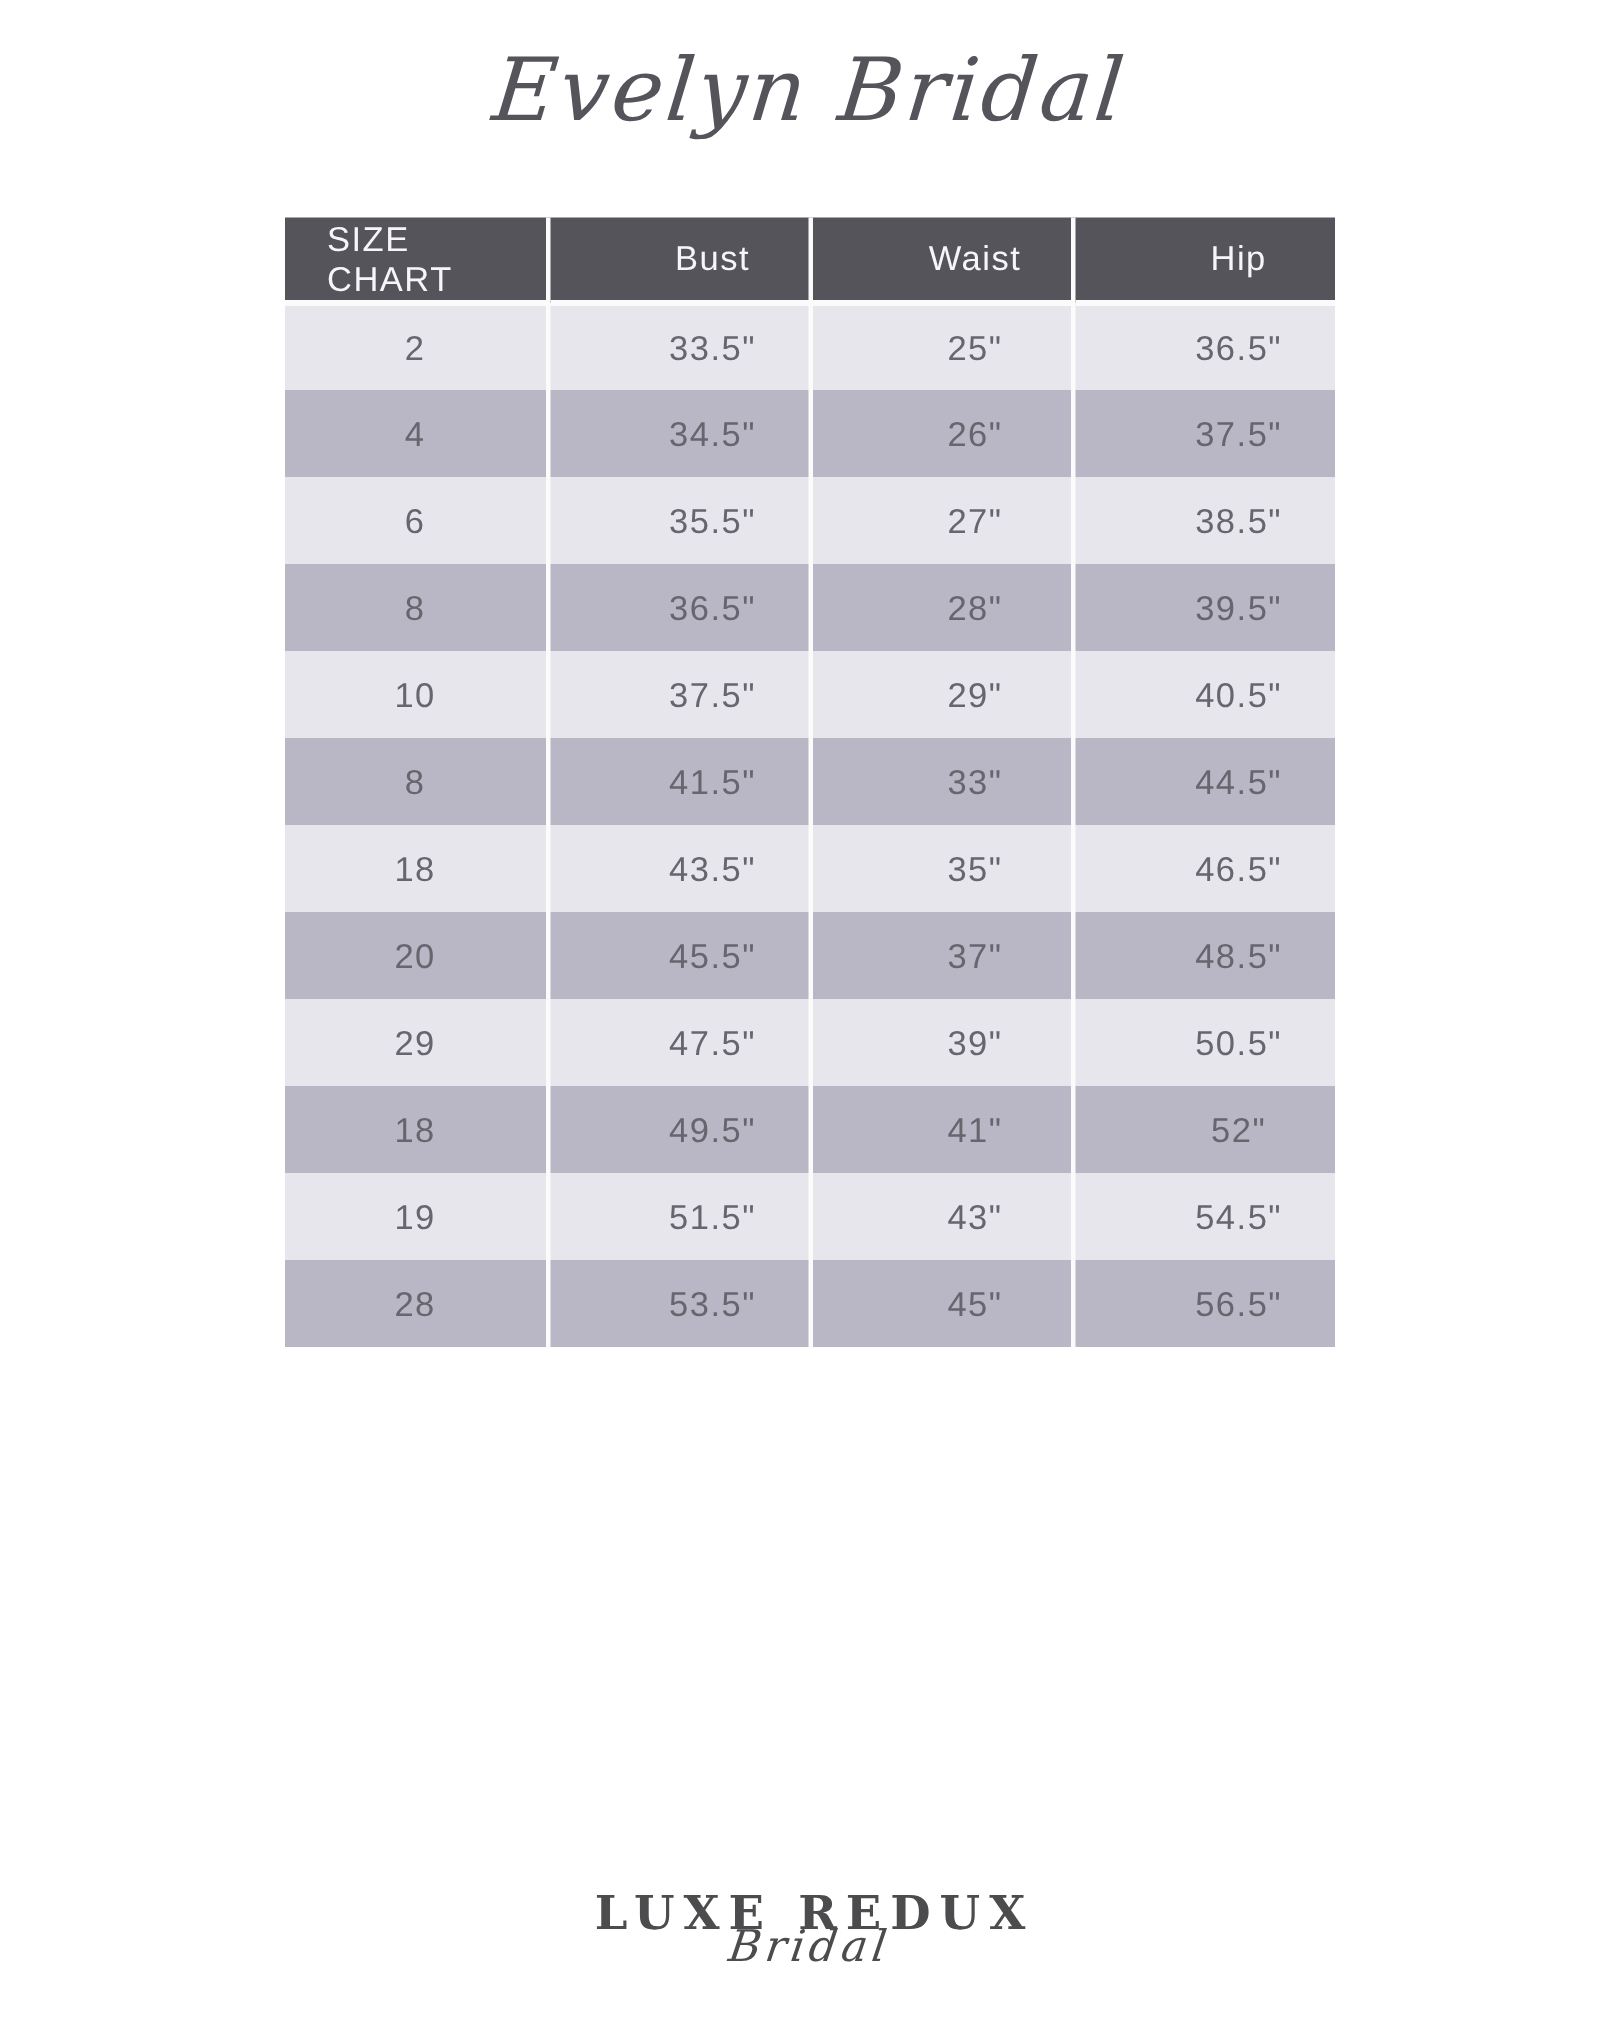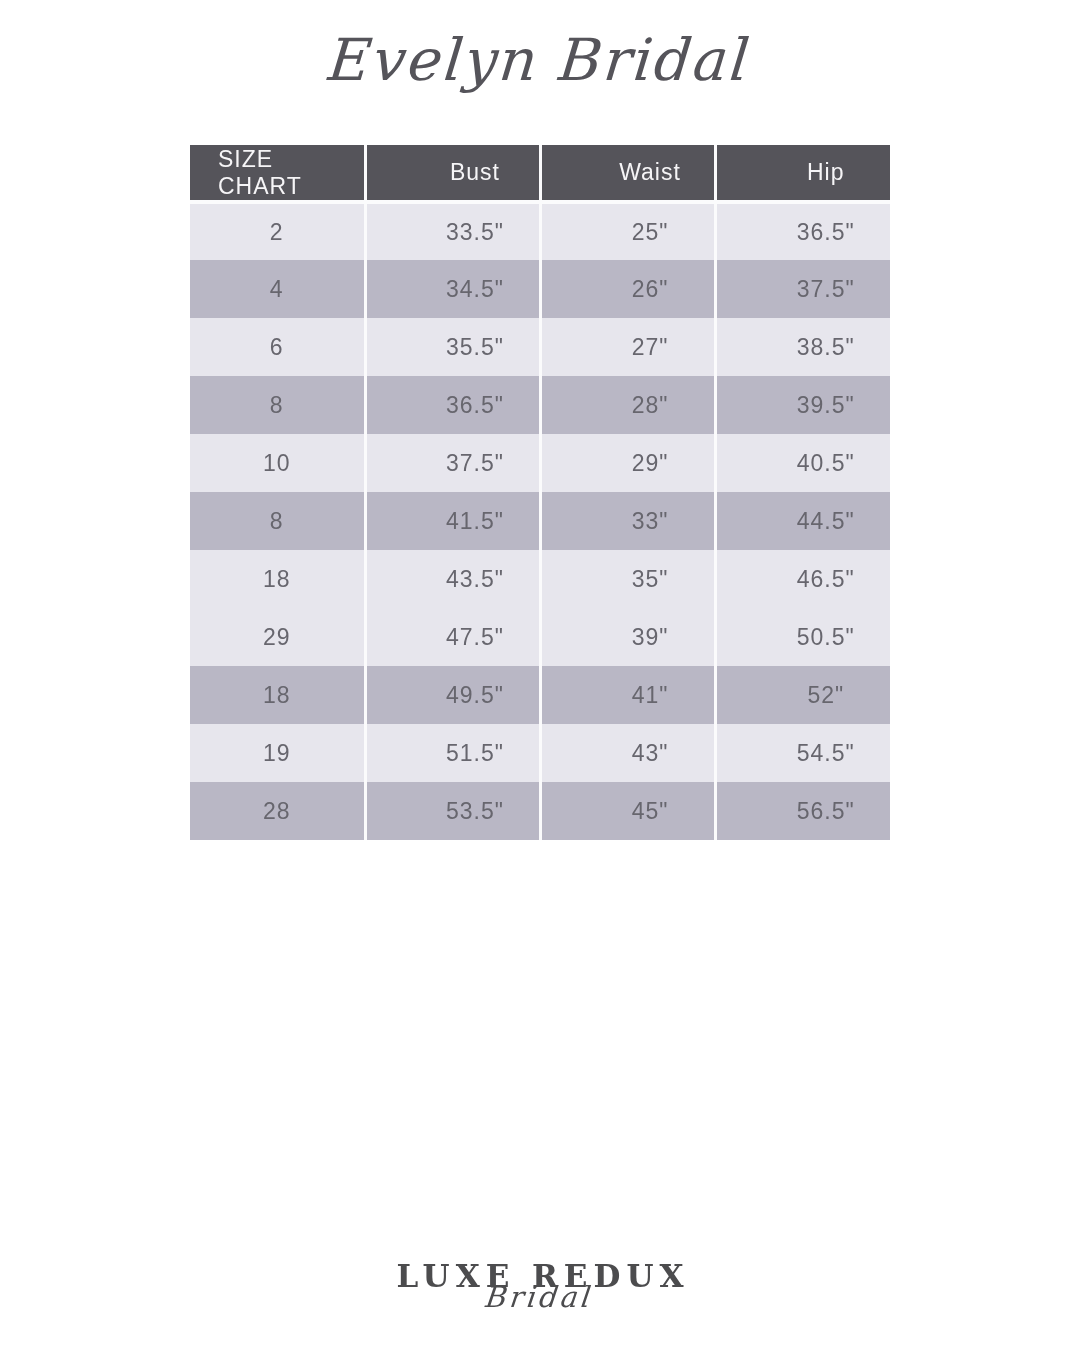--- a/index.html
+++ b/index.html
@@ -158,20 +158,26 @@
           <td>41.5"</td>
           <td>33"</td>
           <td>44.5"</td>
         </tr>
         <tr class="light">
           <td>18</td>
           <td>43.5"</td>
           <td>35"</td>
           <td>46.5"</td>
         </tr>
+        <tr class="dark">
+          <td>20</td>
+          <td>45.5"</td>
+          <td>37"</td>
+          <td>48.5"</td>
+        </tr>
         <tr class="light">
           <td>29</td>
           <td>47.5"</td>
           <td>39"</td>
           <td>50.5"</td>
         </tr>
         <tr class="dark">
           <td>18</td>
           <td>49.5"</td>
           <td>41"</td>

